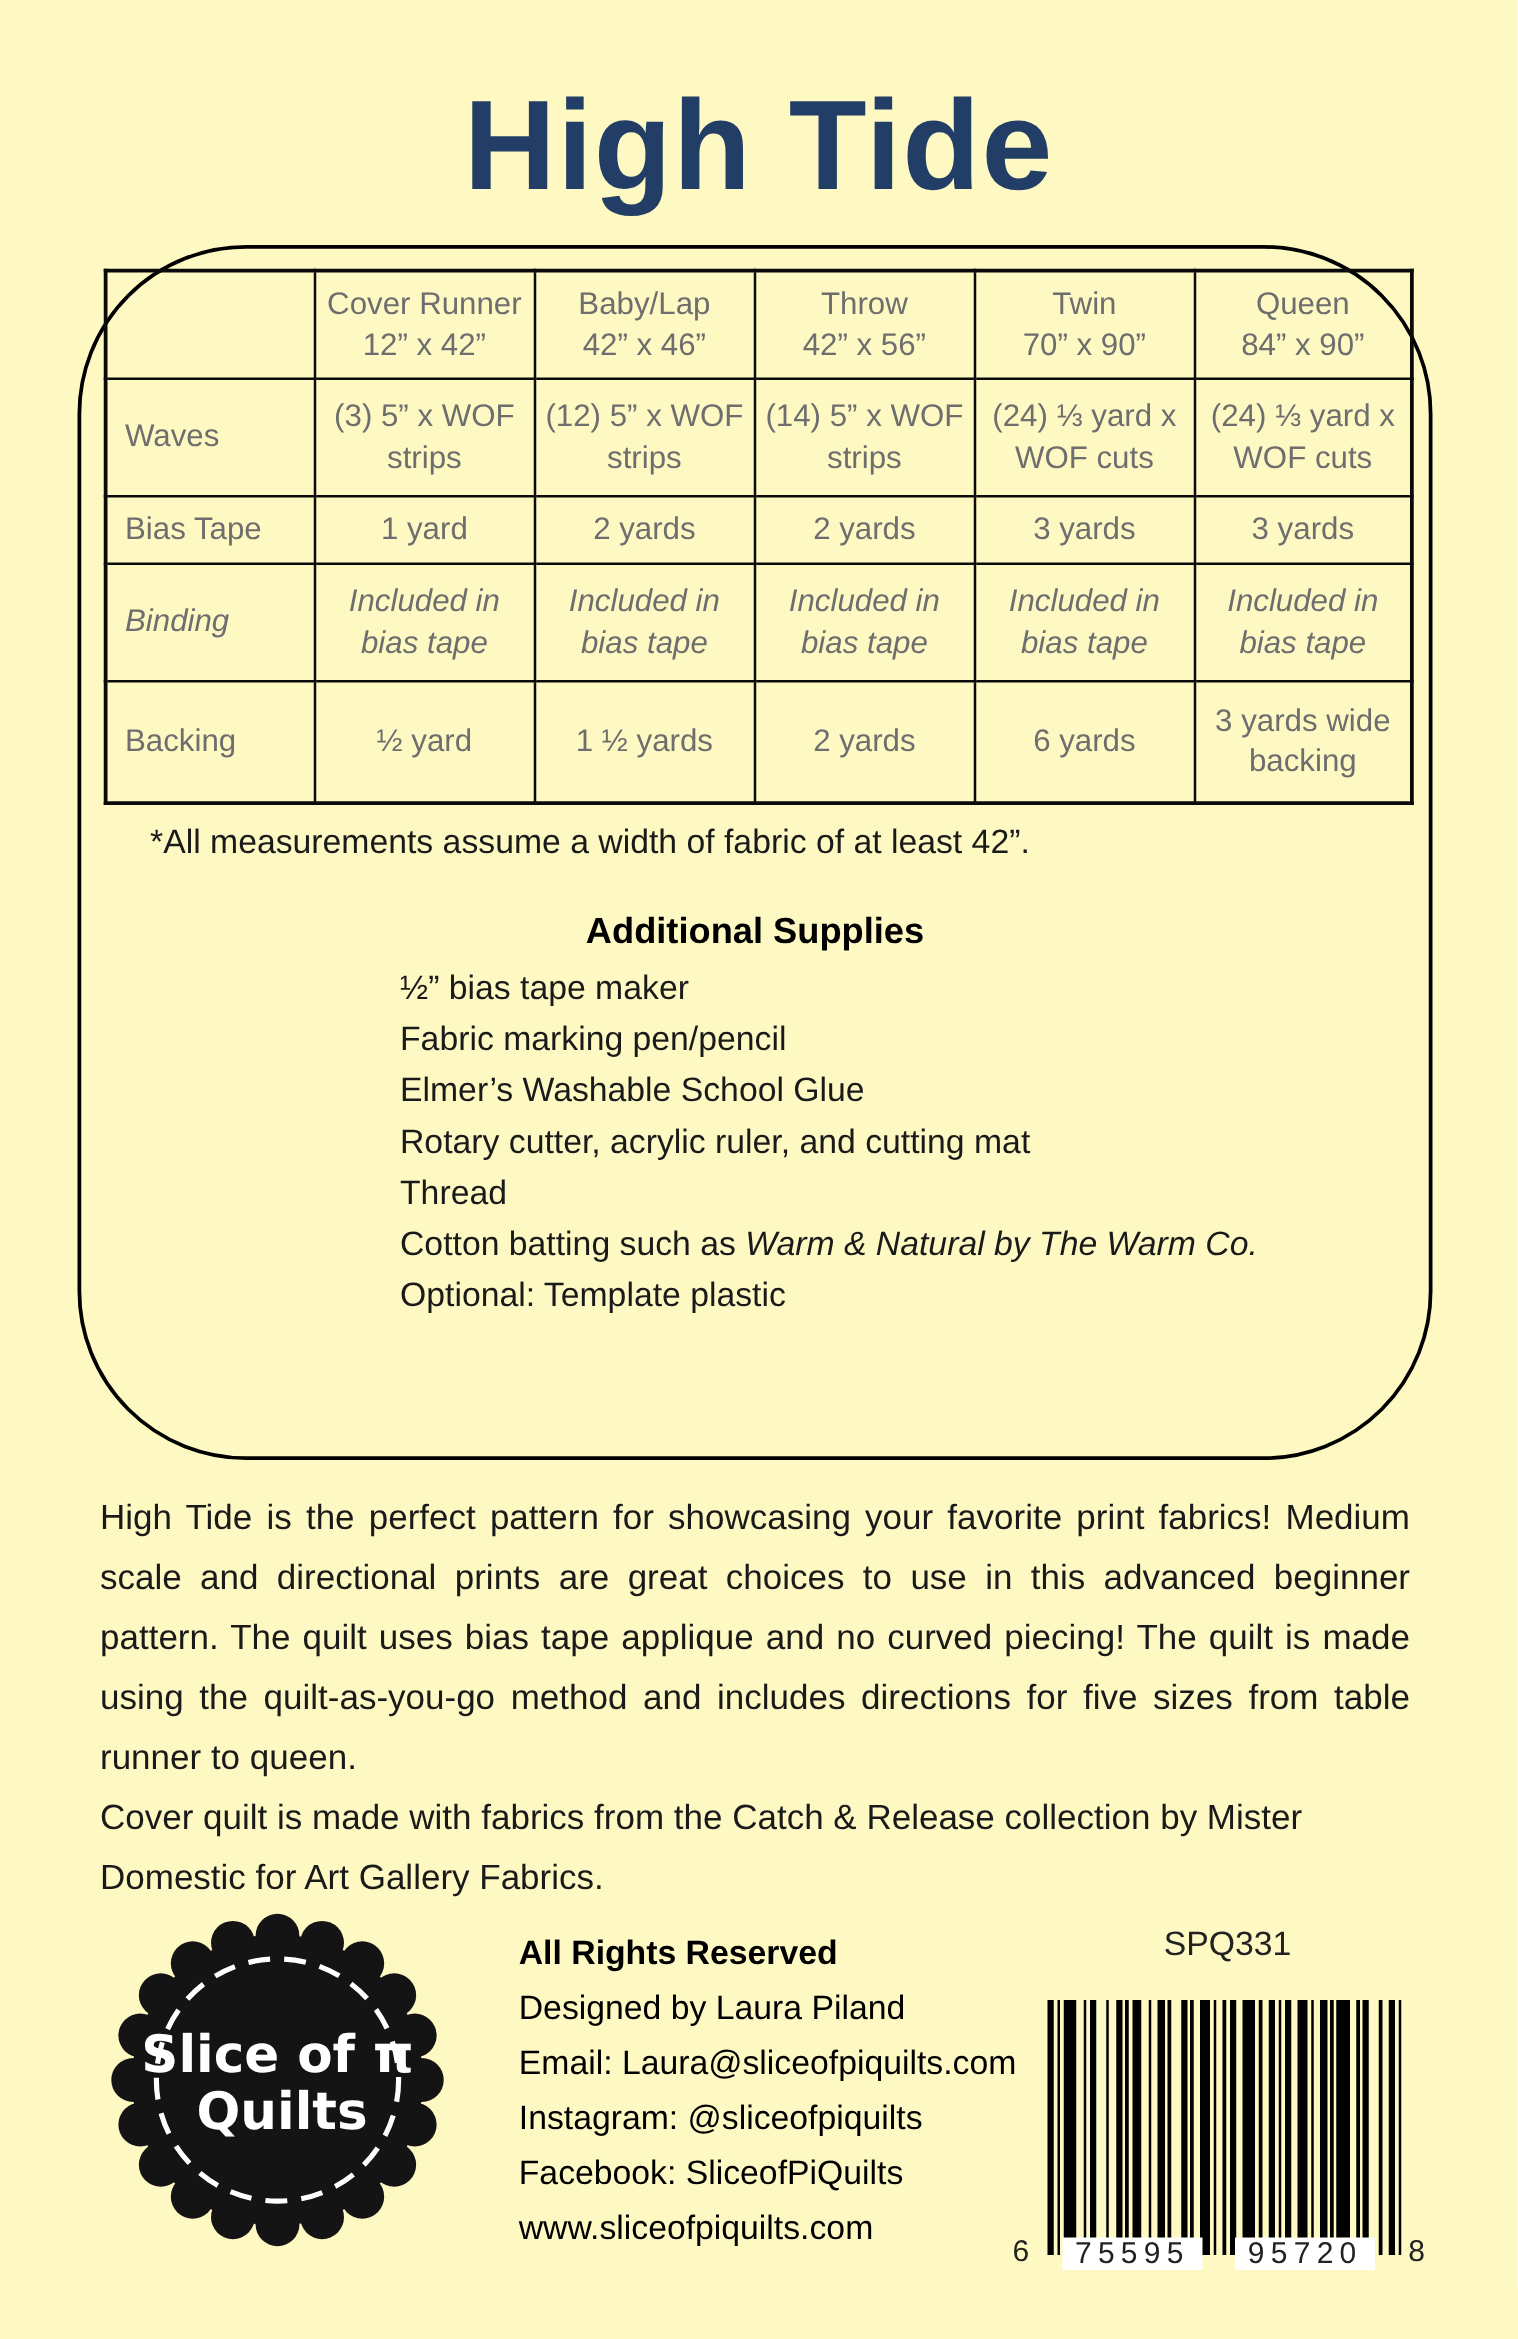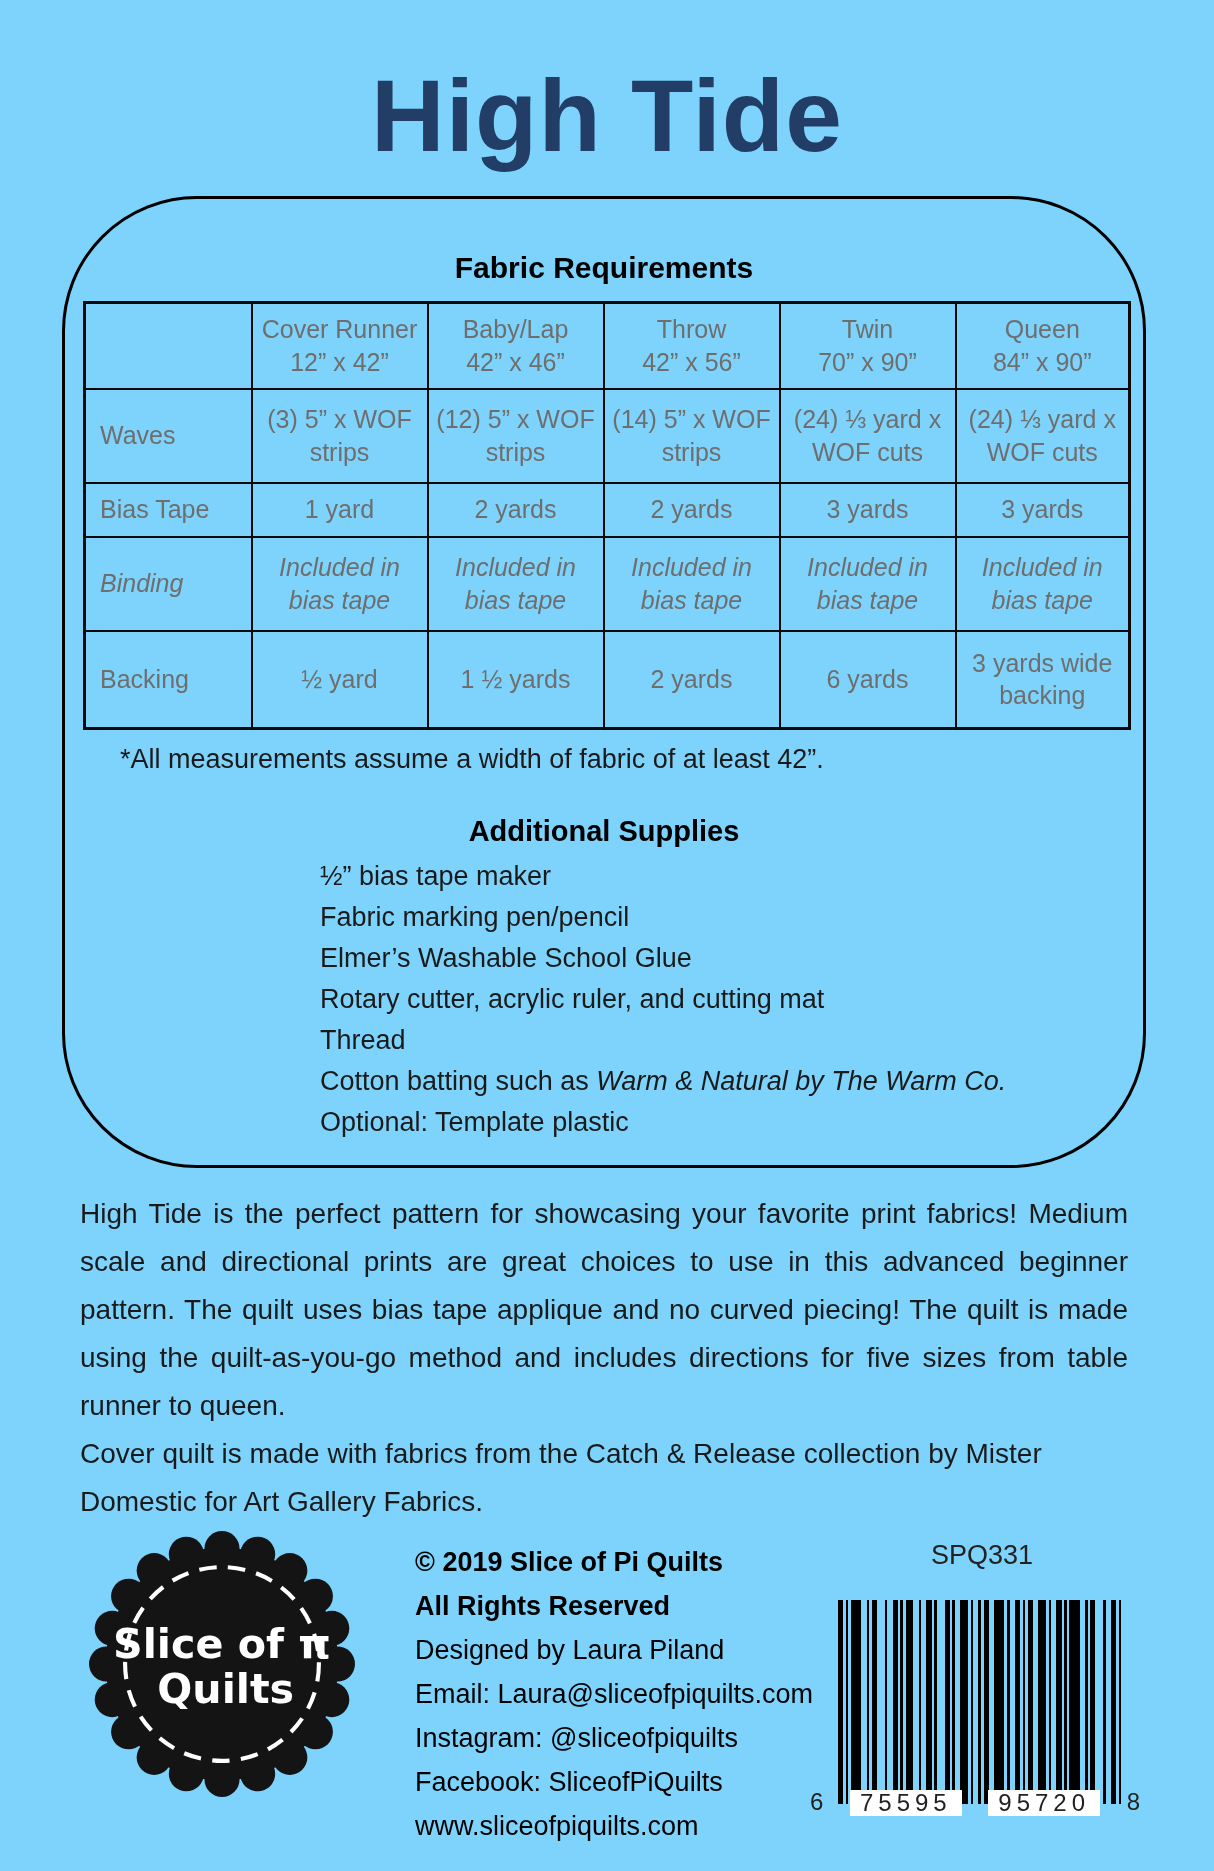--- a/index.html
+++ b/index.html
@@ -1,17 +1,17 @@
 <!DOCTYPE html>
 <html style="--navy: #223e66;"><head>
 <meta charset="utf-8">
 <style>
   :root{ --navy:#223e66; --ink:#1a1a1a; --tbl:#6e6e6e; }
   html,body{margin:0;padding:0;background:#ffffff;}
-  .page{position:relative;width:1214px;height:1871px;margin:0 auto;background:#7dd3fc;
+  .page{position:relative;width:1214px;height:1871px;margin:0 auto;background:#fef9c3;
         font-family:"Liberation Sans",sans-serif;color:var(--ink);overflow:hidden;}
 
   .title{position:absolute;top:58px;left:0;right:0;text-align:center;
          font-size:102px;font-weight:bold;color:var(--navy);letter-spacing:1px;}
 
   .fabric-box{position:absolute;left:62px;top:196px;width:1084px;height:972px;
               border:3px solid #000;border-radius:135px;box-sizing:border-box;}
   .fr-heading{margin-top:52px;text-align:center;font-size:30px;font-weight:bold;color:#000;}
 
   table.fr{border-collapse:collapse;margin:16px auto 0 18px;table-layout:fixed;width:1045px;
@@ -45,21 +45,20 @@
   .bc-digits .grp{background:#fff;padding:0 10px;letter-spacing:5px;line-height:1.1;}
 </style>
 </head>
 <body>
 
 <div class="page">
 
   <div class="title">High Tide</div>
 
   <div class="fabric-box">
-    <div class="fr-heading">Fabric Requirements</div>
 
     <table class="fr">
       <colgroup>
           <col style="width:167px">
           <col style="width:176px">
           <col style="width:176px">
           <col style="width:176px">
           <col style="width:176px">
           <col style="width:174px">
         </colgroup>
@@ -162,21 +161,20 @@
         <circle cx="64.2" cy="39.4" r="17"></circle>
         <circle cx="95.4" cy="23.5" r="17"></circle>
       <circle cx="130" cy="130" r="113"></circle>
     </g>
     <circle cx="130" cy="130" r="94" fill="none" stroke="#ffffff" stroke-width="4" stroke-dasharray="17 11"></circle>
     <text x="130" y="124" text-anchor="middle" fill="#ffffff" font-family="DejaVu Sans, sans-serif" font-size="40" font-weight="bold">Slice of π</text>
     <text x="200" y="168" text-anchor="end" fill="#ffffff" font-family="DejaVu Sans, sans-serif" font-size="40" font-weight="bold">Quilts</text>
   </svg>
 
   <div class="footer-text">
-    <div class="b">© 2019 Slice of Pi Quilts</div>
     <div class="b">All Rights Reserved</div>
     <div>Designed by Laura Piland</div>
     <div>Email: Laura@sliceofpiquilts.com</div>
     <div>Instagram: @sliceofpiquilts</div>
     <div>Facebook: SliceofPiQuilts</div>
     <div>www.sliceofpiquilts.com</div>
   </div>
 
   <div class="sku">SPQ331</div>
 

